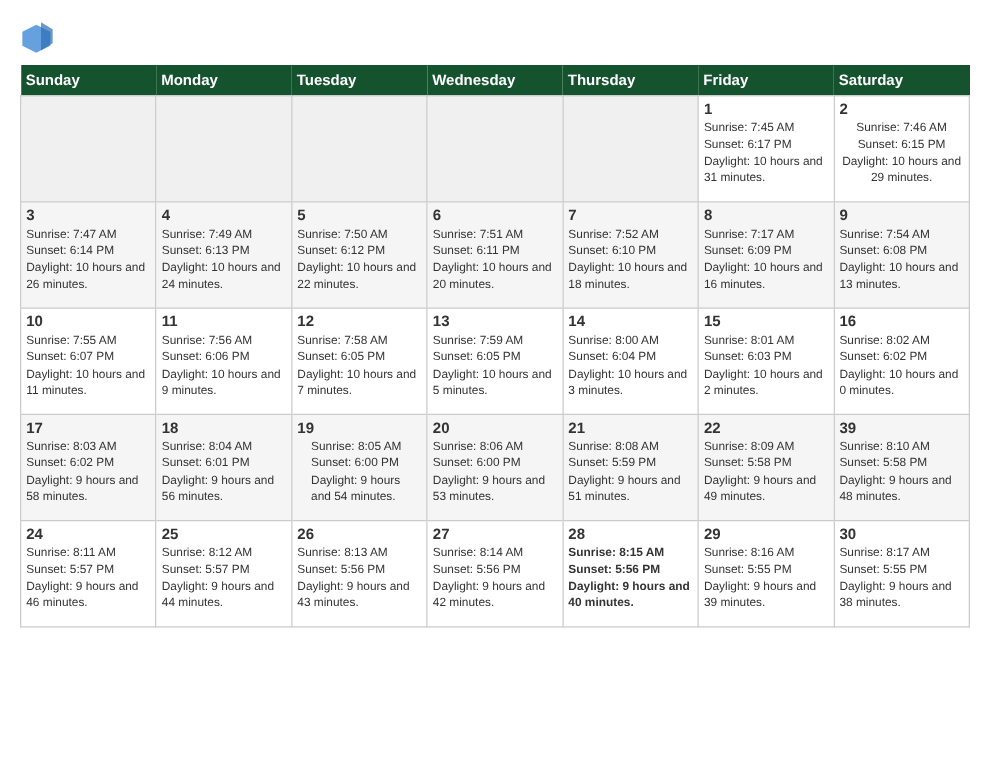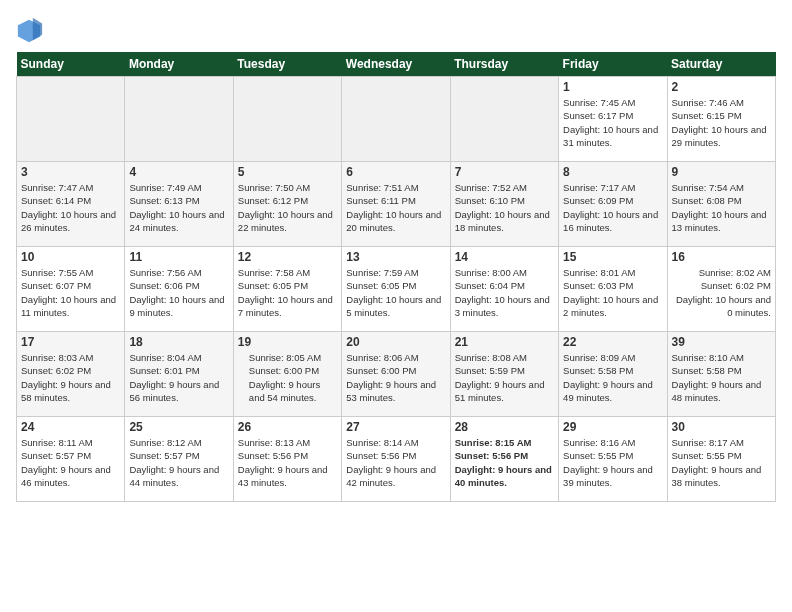--- a/index.html
+++ b/index.html
@@ -138,21 +138,21 @@
         <td class="empty"></td>
         <td class="empty"></td>
         <td>
           <span class="day-number">1</span>
           <div class="day-info" style="white-space: pre-line;">Sunrise: 7:45 AM
 Sunset: 6:17 PM
 Daylight: 10 hours and 31 minutes.</div>
         </td>
         <td>
           <span class="day-number">2</span>
-          <div class="day-info" style="white-space: pre-line;">Sunrise: 7:46 AM
+          <div class="day-info" style="white-space: pre-line; text-align: center;">Sunrise: 7:46 AM
 Sunset: 6:15 PM
 Daylight: 10 hours and 29 minutes.</div>
         </td>
       </tr>
       <tr>
         <td>
           <span class="day-number">3</span>
           <div class="day-info" style="white-space: pre-line;">Sunrise: 7:47 AM
 Sunset: 6:14 PM
 Daylight: 10 hours and 26 minutes.</div>
@@ -226,21 +226,21 @@
 Daylight: 10 hours and 3 minutes.</div>
         </td>
         <td>
           <span class="day-number">15</span>
           <div class="day-info" style="white-space: pre-line;">Sunrise: 8:01 AM
 Sunset: 6:03 PM
 Daylight: 10 hours and 2 minutes.</div>
         </td>
         <td>
           <span class="day-number">16</span>
-          <div class="day-info" style="white-space: pre-line; text-align: right;">Sunrise: 8:02 AM
+          <div class="day-info" style="white-space: pre-line;">Sunrise: 8:02 AM
 Sunset: 6:02 PM
 Daylight: 10 hours and 0 minutes.</div>
         </td>
       </tr>
       <tr>
         <td>
           <span class="day-number">17</span>
           <div class="day-info" style="white-space: pre-line;">Sunrise: 8:03 AM
 Sunset: 6:02 PM
 Daylight: 9 hours and 58 minutes.</div>

